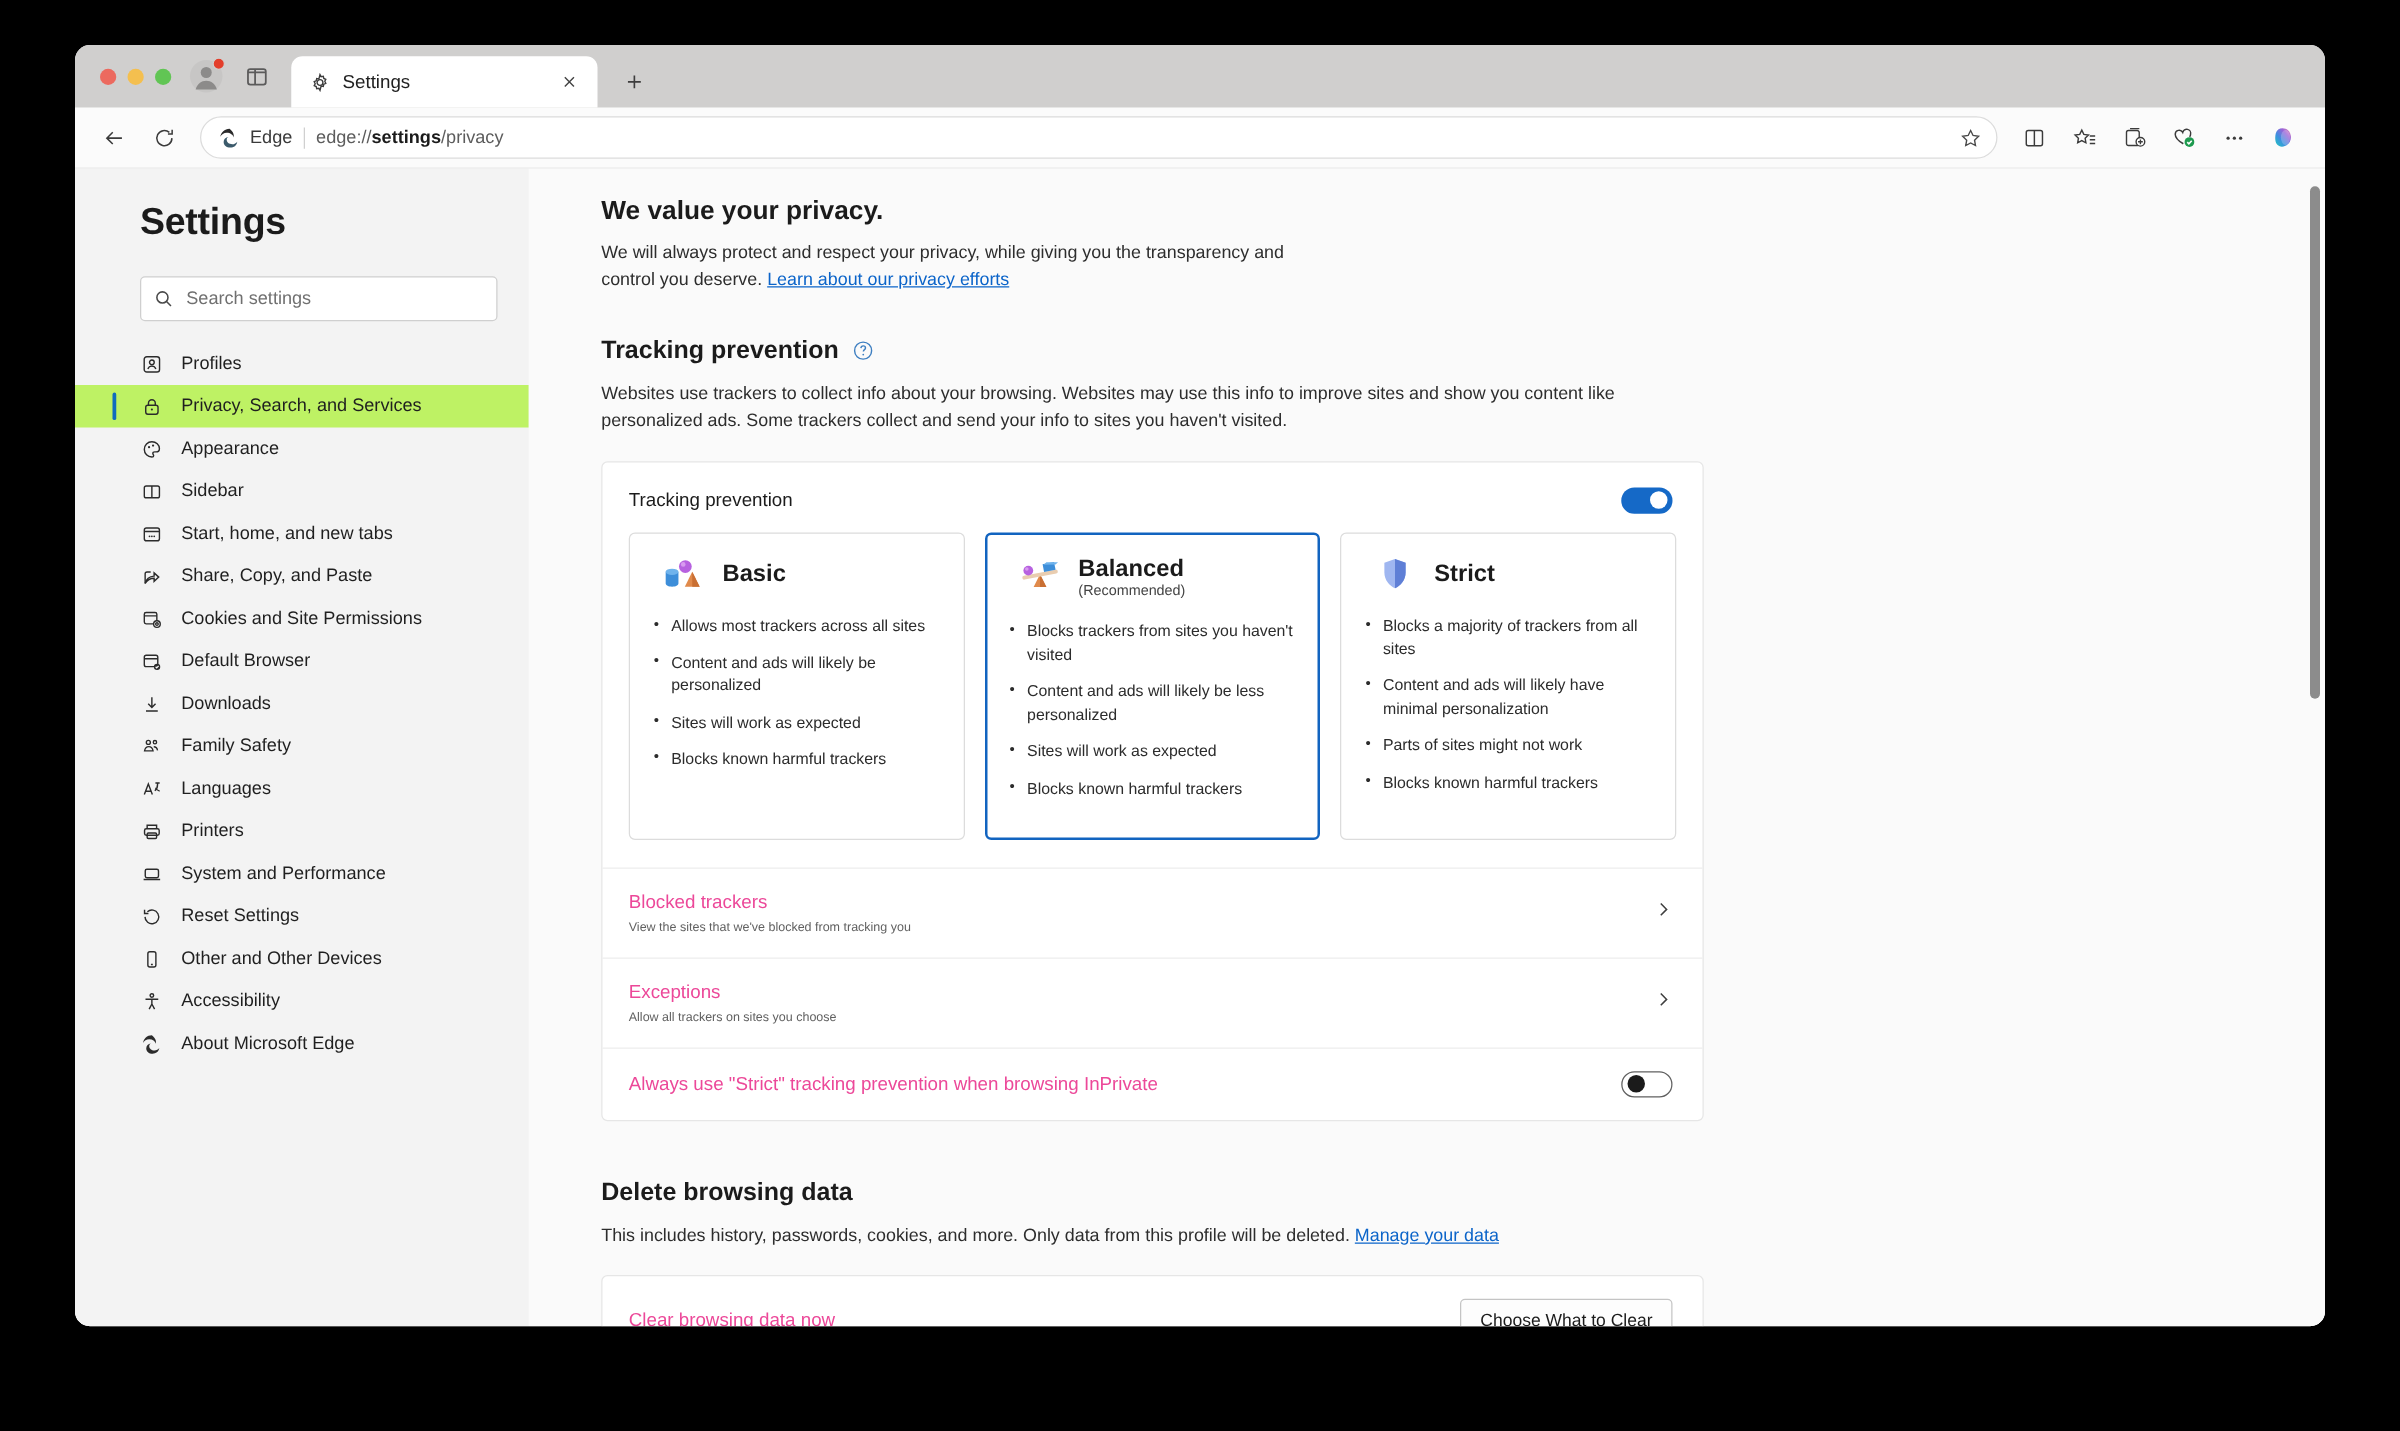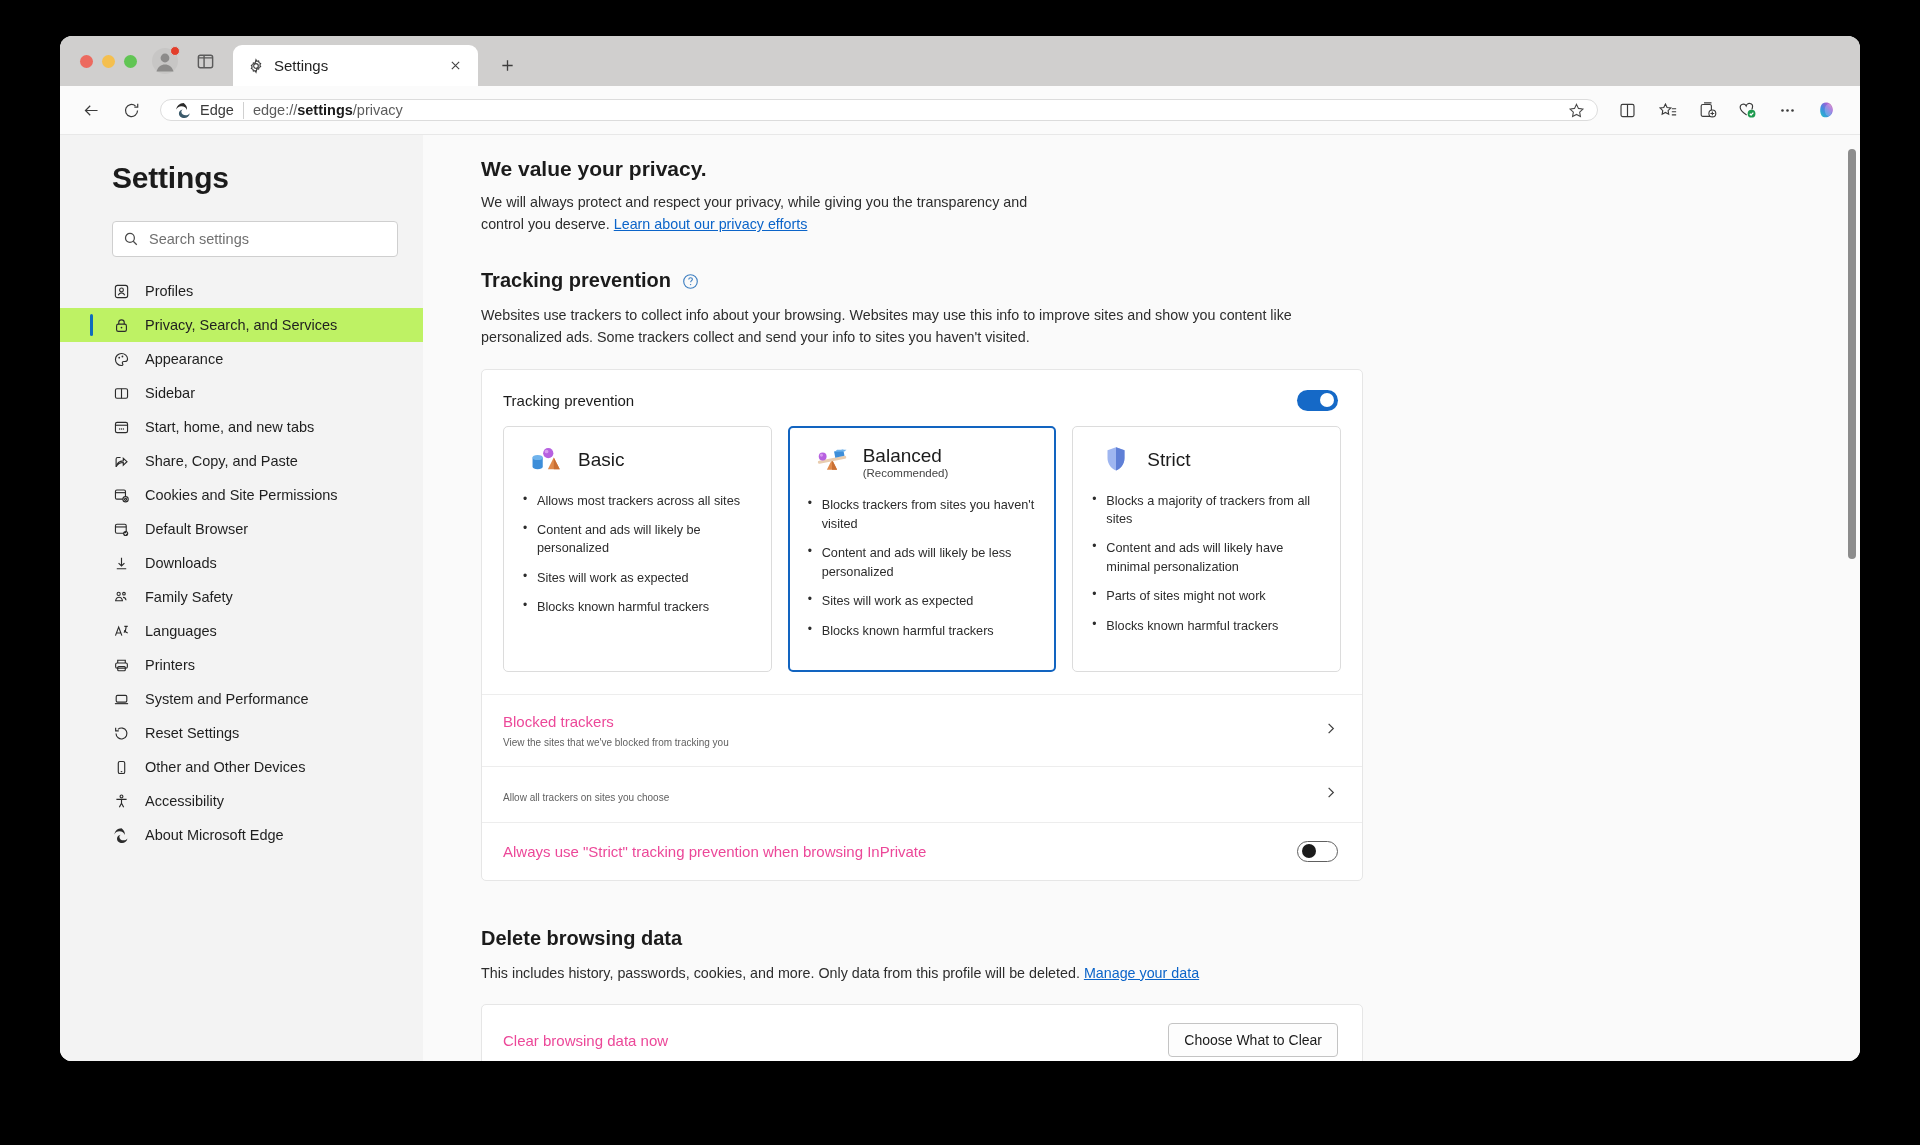--- a/index.html
+++ b/index.html
@@ -81,21 +81,21 @@
     border-bottom: 1px solid #e8e8e8;
   }
   .tbtn {
     width: 38px; height: 34px;
     display: flex; align-items: center; justify-content: center;
     border-radius: 6px; color: #3b3b3b;
     flex: none;
   }
   #omnibox {
     flex: 1;
-    height: 22px;
+    height: 34px;
     margin: 0 8px;
     background: #ffffff;
     border: 1px solid #dcdcdc;
     border-radius: 17px;
     display: flex; align-items: center;
     padding: 0 6px 0 14px;
     gap: 9px;
   }
   #omnibox .brand {
     display: flex; align-items: center; gap: 8px;
@@ -220,21 +220,21 @@
   }
   .tier {
     flex: 1;
     border: 1px solid #dcdcdc;
     border-radius: 5px;
     padding: 18px 16px 20px 16px;
     min-height: 209px;
   }
   .tier.selected { border: 2px solid #1264c0; padding: 17px 15px 19px 15px; }
   .tier-head { display: flex; align-items: center; gap: 14px; padding-left: 10px; }
-  .tier-title { font-size: 19px; font-weight: 400; color: #1b1b1b; line-height: 1.15; }
+  .tier-title { font-size: 19px; font-weight: 700; color: #1b1b1b; line-height: 1.15; }
   .tier-sub { font-size: 11.5px; color: #444; margin-top: 1px; }
   .tier-ico { width: 34px; height: 30px; flex: none; }
   .tier ul { list-style: none; margin-top: 17px; }
   .tier li {
     font-size: 12.7px; color: #2c2c2c; line-height: 1.45;
     margin-bottom: 11px;
     position: relative; padding-left: 17px;
   }
   .tier li::before {
     content: "•"; position: absolute; left: 3px; top: -1px; color: #2c2c2c; font-size: 12px;
@@ -717,20 +717,21 @@
             </div>
             <span class="chev">
               <svg viewBox="0 0 16 16" width="15" height="15" fill="none" stroke="currentColor" stroke-width="1.3">
                   <path d="M6 3l5 5-5 5"></path>
                 </svg>
             </span>
           </div>
 
           <div class="row">
             <div class="row-left">
+              <div class="row-title">Exceptions</div>
               <div class="row-sub">Allow all trackers on sites you choose</div>
             </div>
             <span class="chev">
               <svg viewBox="0 0 16 16" width="15" height="15" fill="none" stroke="currentColor" stroke-width="1.3">
                   <path d="M6 3l5 5-5 5"></path>
                 </svg>
             </span>
           </div>
 
           <div class="row">

